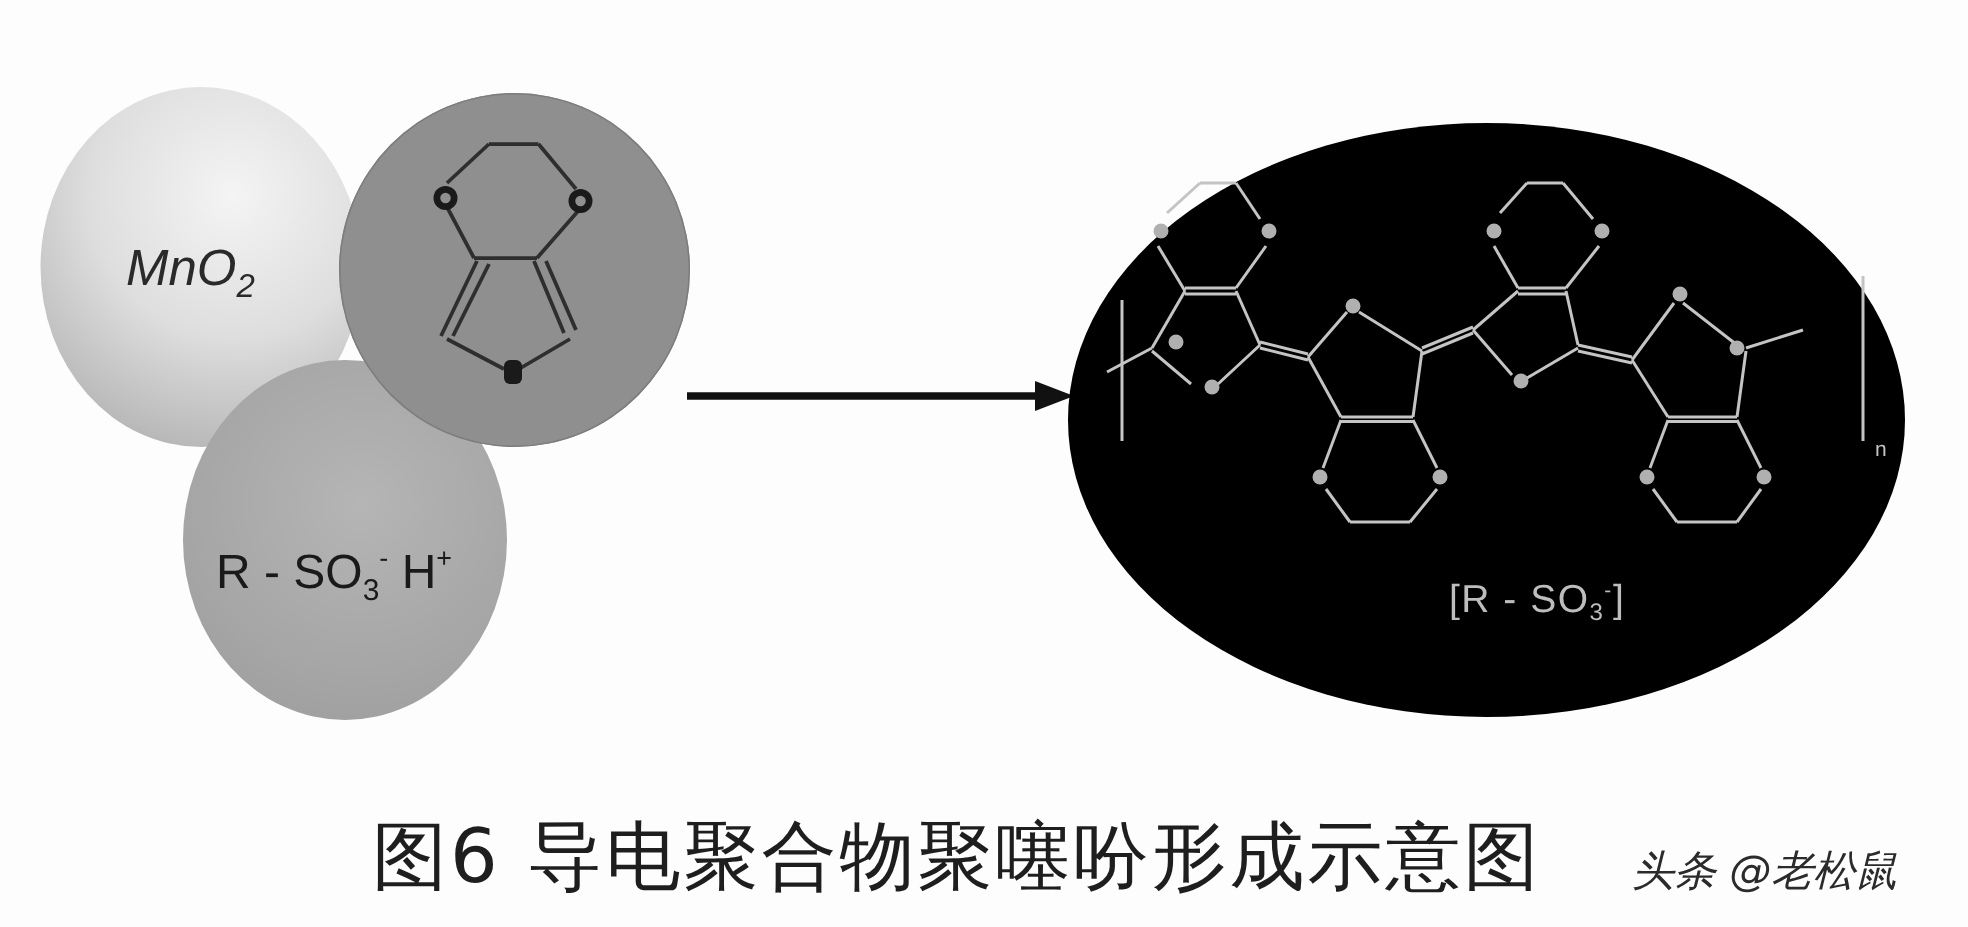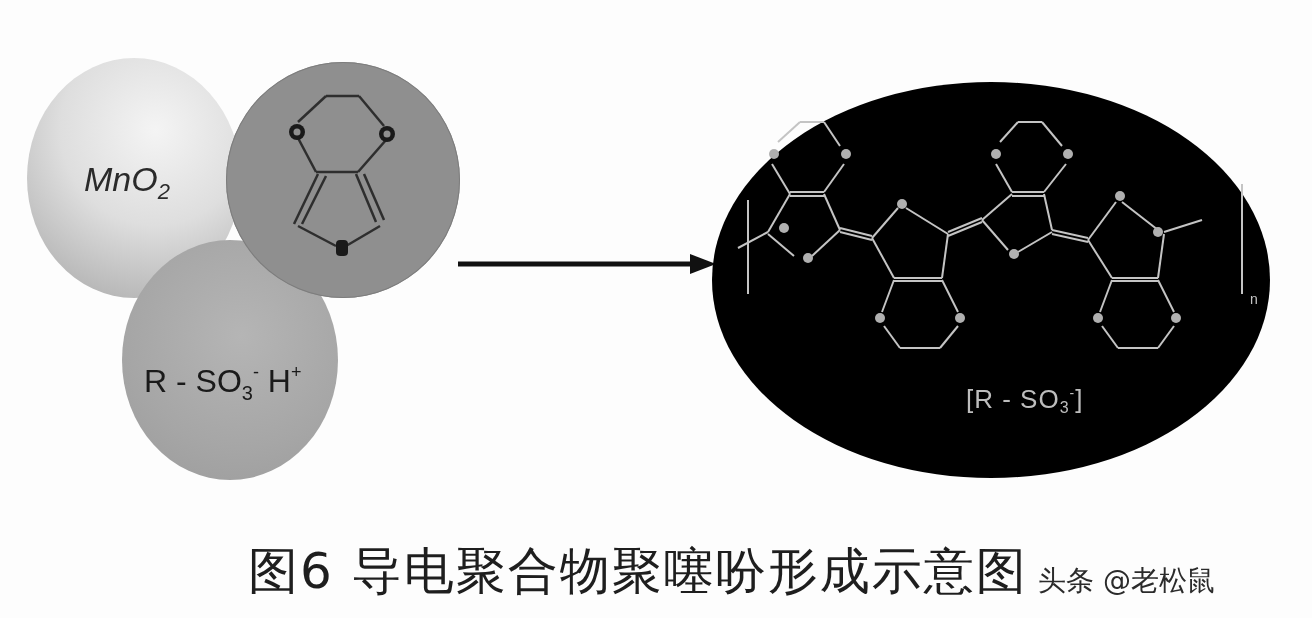--- a/index.html
+++ b/index.html
@@ -21,22 +21,22 @@
   .arrow { position: absolute; left: 450px; top: 252px; width: 268px; height: 24px; }
   .ellipse { position: absolute; left: 712px; top: 82px; width: 558px; height: 396px;
     border-radius: 50%; background: #000; }
   .polymer-svg { position: absolute; left: 712px; top: 82px; width: 558px; height: 396px; }
   .counter-ion { position: absolute; left: 966px; top: 384px; font-size: 26px; color: #bdbdbd;
     letter-spacing: 1px; white-space: nowrap; }
   .counter-ion sub { font-size: 16px; vertical-align: -5px; }
   .counter-ion sup { font-size: 14px; vertical-align: 10px; }
   .caption { position: absolute; left: 248px; top: 538px; font-size: 50px; font-weight: normal;
     color: #1e1e1e; letter-spacing: 2px; white-space: nowrap; font-family: "DejaVu Sans", sans-serif; }
-  .watermark { position: absolute; left: 1038px; top: 562px; font-size: 28px; color: #2b2b2b;
-    white-space: nowrap; font-family: "DejaVu Sans", sans-serif; }
+  .watermark { position: absolute; left: 1088px; top: 562px; font-size: 28px; color: #2b2b2b;
+    white-space: nowrap; font-family: "DejaVu Sans", sans-serif; font-style: italic; }
 </style>
 </head>
 <body>
 
 <div class="stage">
 
   <div class="ball ball-mno2"></div>
   <div class="ball ball-acid"></div>
   <div class="ball ball-edot"></div>
 

